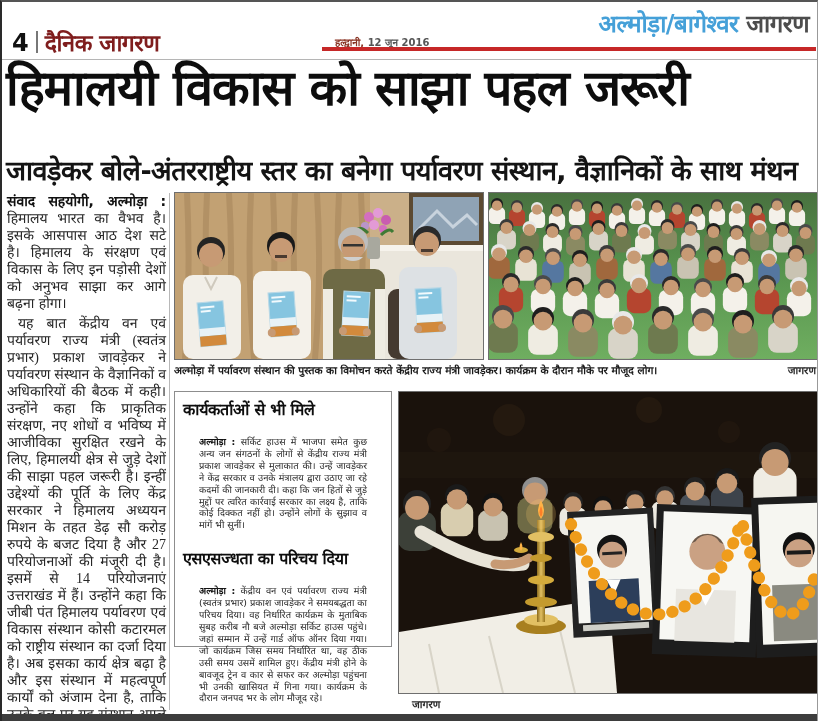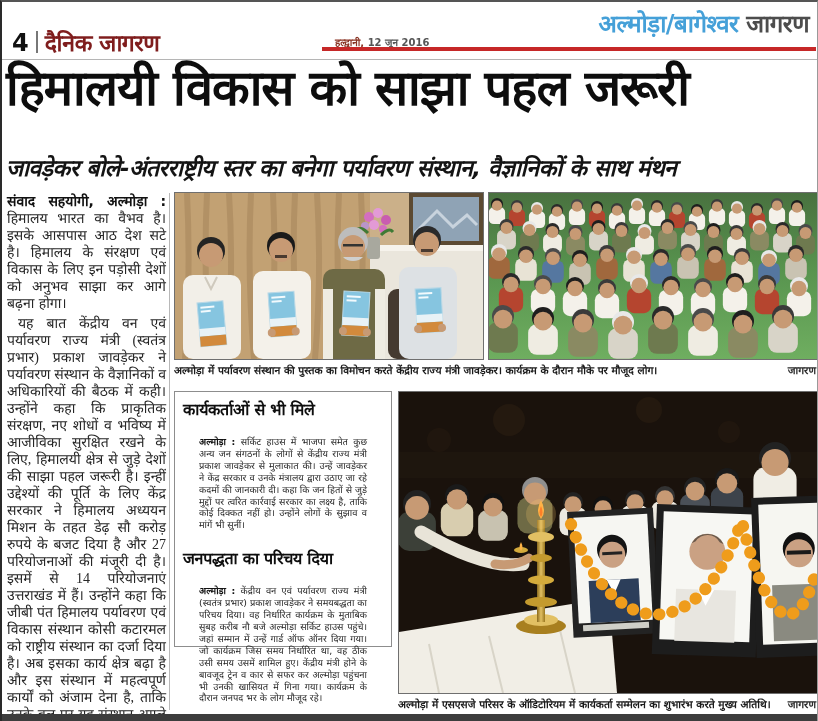--- a/index.html
+++ b/index.html
@@ -16,21 +16,21 @@
   .mh-city{color:#8a3525;}
   .mh-date{color:#555;}
   .mh-redline{position:absolute;left:320px;top:45px;width:494px;height:4px;background:#c62828;}
   .mh-region{position:absolute;right:8px;top:4px;font-size:24px;font-weight:700;letter-spacing:-0.5px;}
   .mh-region-blue{color:#45a0d8;}
   .mh-region-dark{color:#4d4d4d;}
   .mh-bottomline{position:absolute;left:0;top:57px;width:100%;height:1px;background:#b5b5b5;}
 
   
   .headline{position:absolute;left:4px;top:61px;width:808px;font-size:49px;line-height:1.05;font-weight:700;color:#0d0d0d;letter-spacing:-1px;white-space:nowrap;}
-  .subheadline{position:absolute;left:4px;top:149px;width:810px;font-size:23px;font-weight:700;color:#141414;letter-spacing:-0.5px;white-space:nowrap;font-style:italic;}
+  .subheadline{position:absolute;left:4px;top:149px;width:810px;font-size:27px;font-weight:700;color:#141414;letter-spacing:-0.5px;white-space:nowrap;}
 
   
   .col-rule{position:absolute;left:167px;top:191px;width:1px;height:517px;background:#b8b8b8;}
   .col-left{position:absolute;left:5px;top:191px;width:159px;font-size:14px;line-height:17px;text-align:justify;color:#262626;}
   .col-left p{margin:0 0 3px 0;}
   .col-left p.indent{text-indent:11px;margin-bottom:0;font-family:Liberation Serif, serif;}
   .lead-bold{font-weight:700;color:#111;}
 
   
   .photo{position:absolute;border:1px solid #6f6f6f;background:#888;overflow:hidden;}
@@ -387,21 +387,21 @@
   </div>
 
   <div class="caption caption-top">
     <span>अल्मोड़ा में पर्यावरण संस्थान की पुस्तक का विमोचन करते केंद्रीय राज्य मंत्री जावड़ेकर। कार्यक्रम के दौरान मौके पर मौजूद लोग।</span>
     <span class="credit">जागरण</span>
   </div>
 
   <div class="sidebar-box">
     <div class="sb-heading">कार्यकर्ताओं से भी मिले</div>
     <p class="sb-text"><span class="lead-bold">अल्मोड़ा :</span><span> सर्किट हाउस में भाजपा समेत कुछ अन्य जन संगठनों के लोगों से केंद्रीय राज्य मंत्री प्रकाश जावड़ेकर से मुलाकात की। उन्हें जावड़ेकर ने केंद्र सरकार व उनके मंत्रालय द्वारा उठाए जा रहे कदमों की जानकारी दी। कहा कि जन हितों से जुड़े मुद्दों पर त्वरित कार्रवाई सरकार का लक्ष्य है, ताकि कोई दिक्कत नहीं हो। उन्होंने लोगों के सुझाव व मांगें भी सुनीं।</span></p>
-    <div class="sb-heading sb-heading2">जनपद्धता का परिचय दिया</div>
+    <div class="sb-heading sb-heading2">एसएसज्धता का परिचय दिया</div>
     <p class="sb-text"><span class="lead-bold">अल्मोड़ा :</span><span> केंद्रीय वन एवं पर्यावरण राज्य मंत्री (स्वतंत्र प्रभार) प्रकाश जावड़ेकर ने समयबद्धता का परिचय दिया। वह निर्धारित कार्यक्रम के मुताबिक सुबह करीब नौ बजे अल्मोड़ा सर्किट हाउस पहुंचे। जहां सम्मान में उन्हें गार्ड ऑफ ऑनर दिया गया। जो कार्यक्रम जिस समय निर्धारित था, वह ठीक उसी समय उसमें शामिल हुए। केंद्रीय मंत्री होने के बावजूद ट्रेन व कार से सफर कर अल्मोड़ा पहुंचना भी उनकी खासियत में गिना गया। कार्यक्रम के दौरान जनपद भर के लोग मौजूद रहे।</span></p>
   </div>
 
   <div class="photo" id="photo-lamp">
     <svg width="418" height="301" viewBox="0 0 418 301">
       <defs>
         <linearGradient id="brassG" x1="0" y1="0" x2="1" y2="0">
           <stop offset="0" stop-color="#8a6a1c"></stop>
             <stop offset="0.5" stop-color="#e2c063"></stop>
             <stop offset="1" stop-color="#9a771f"></stop>
@@ -499,18 +499,17 @@
         <rect x="34" y="54" width="24" height="4" fill="#1a1a1a"></rect>
         <rect x="18" y="88" width="58" height="56" fill="#8a8a80"></rect>
       </g>
 
       <path d="M172 132 C 212 252, 300 252, 340 136" stroke="#ef9c1b" stroke-width="12" fill="none" stroke-linecap="round" stroke-dasharray="0.5 13"></path>
       <path d="M344 134 C 372 248, 402 240, 418 176" stroke="#ef9c1b" stroke-width="12" fill="none" stroke-linecap="round" stroke-dasharray="0.5 13"></path>
     </svg>
   </div>
 
   <div class="caption caption-bottom">
-    <span>अल्मोड़ा में एसएसजे परिसर के ऑडिटोरियम में कार्यकर्ता सम्मेलन का शुभारंभ करते मुख्य अतिथि।</span>
     <span class="credit">जागरण</span>
   </div>
 
   <div class="bottom-bar"></div>
 </div>
 
 </body></html>

